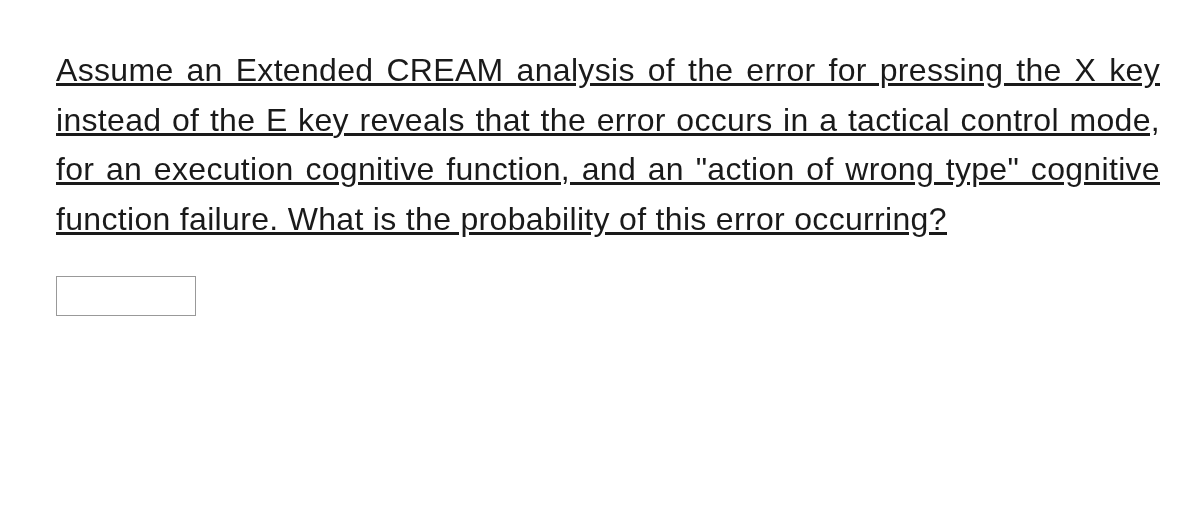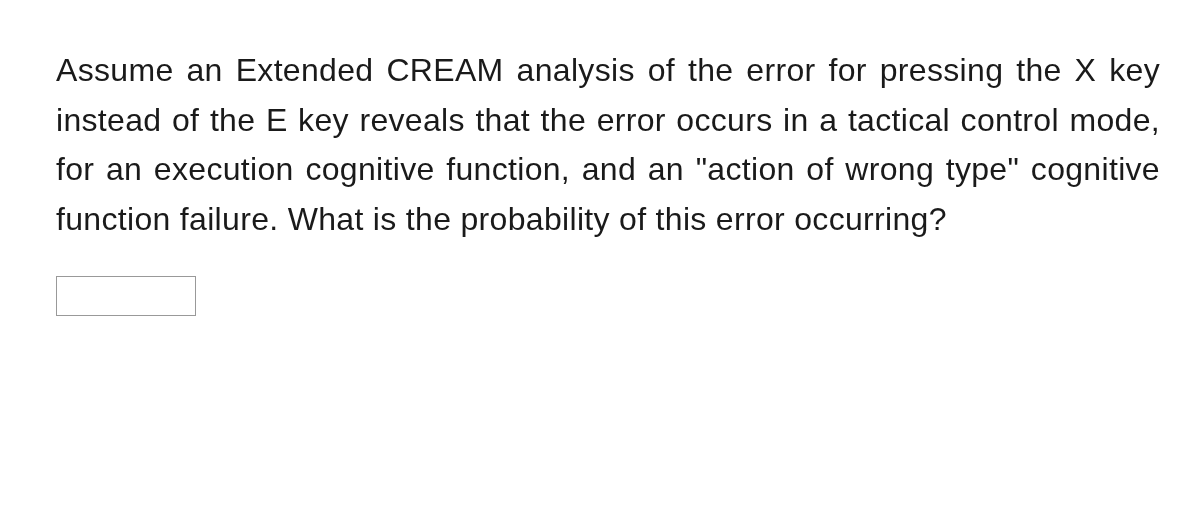--- a/index.html
+++ b/index.html
@@ -1,18 +1,19 @@
 <!DOCTYPE html>
 <html><head>
   <meta charset="utf-8">
   <style>
     * {
       margin: 4px;
       padding: 0;
       box-sizing: border-box;
+      text-decoration: underline;
     }
 
     body {
       background-color: #ffffff;
       width: 1200px;
       height: 515px;
       display: flex;
       align-items: flex-start;
       justify-content: flex-start;
       padding: 30px 40px;

